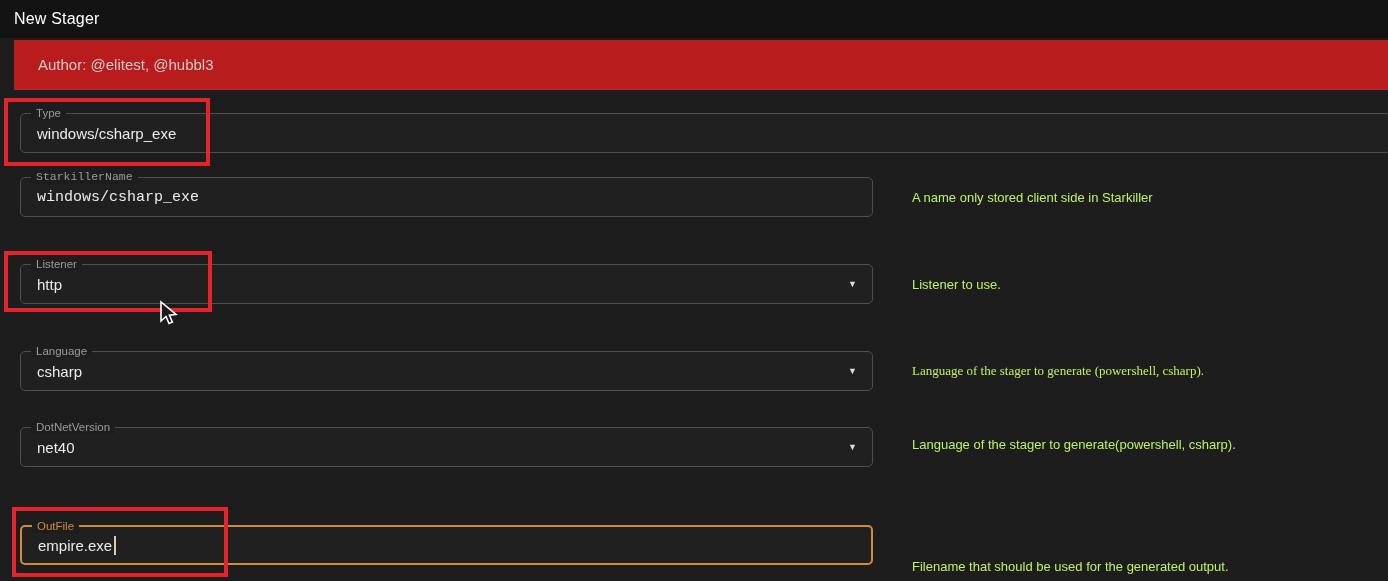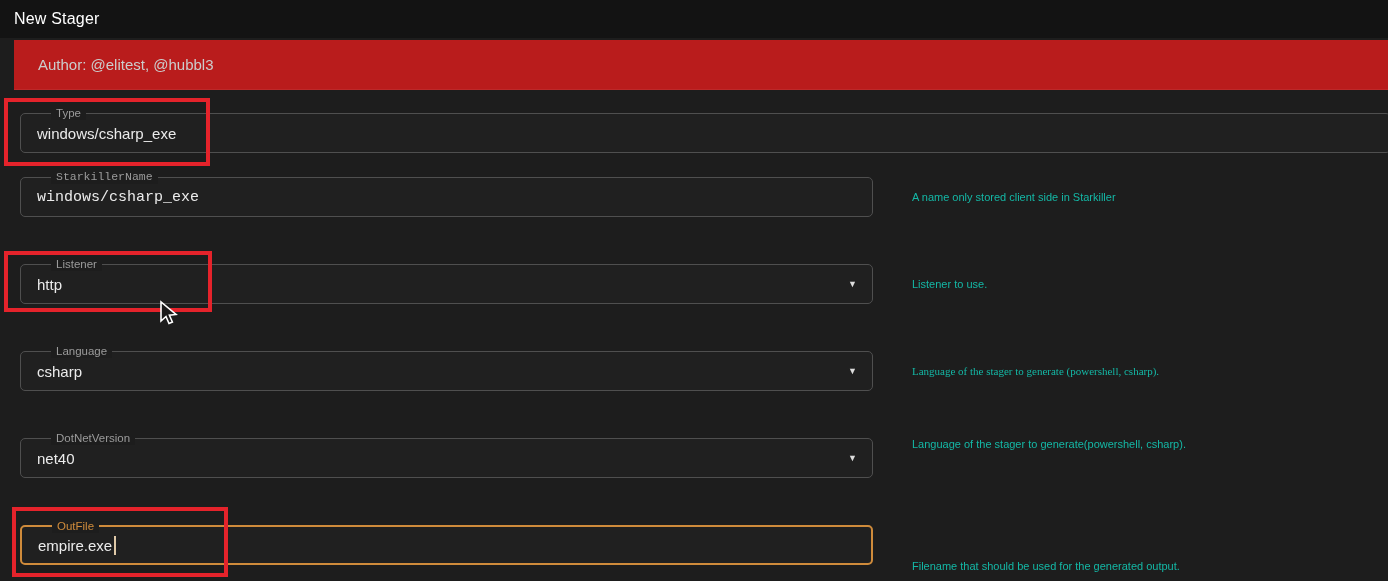--- a/index.html
+++ b/index.html
@@ -32,42 +32,42 @@
   }
   .field {
     position:absolute; left:20px; width:853px; height:40px;
     border:1px solid #4f4f4f; border-radius:5px;
     background:rgba(255,255,255,0.015);
   }
   .field.fullwidth { width:auto; right:-3px; }
   .field .field-label {
     position:absolute; top:-8px; left:10px;
     background:#1d1d1d; padding:0 5px;
-    font-size:11.5px; color:#9b9b9b; line-height:14px; white-space:nowrap;margin-left:20px;
+    font-size:11.5px; color:#9b9b9b; line-height:14px; white-space:nowrap;
   }
   .field .field-value {
     position:absolute; left:16px; top:0; height:100%;
     display:flex; align-items:center;
     font-size:15px; color:#ebebeb; white-space:nowrap;
   }
   .field .caret {
     position:absolute; right:15px; top:0; height:100%;
     display:flex; align-items:center;
     font-size:9px; color:#dddddd;
   }
   .field.focused { border:2px solid #cf8b3b; }
   .field.focused .field-label { color:#cf8b3b; }
   .text-caret {
     display:inline-block; width:2px; height:19px;
     background:#dfc9a8; margin-left:2px;
   }
   .helper {
     position:absolute; left:912px; height:40px;
     display:flex; align-items:center;
-    font-size:11px; color:#14b8a6; white-space:nowrap;text-align:right;
+    font-size:13px; color:#bef264; white-space:nowrap;text-align:right;
   }
   .annotation {
     position:absolute; border:4px solid #e5232b;
     pointer-events:none; z-index:50;
   }
   .mouse-cursor { position:absolute; z-index:60; }
 </style>
 </head>
 <body>
 
@@ -96,21 +96,21 @@
 </div>
 <div class="helper" style="top:264px;">Listener to use.</div>
 
 <div class="field" style="top:351px;">
   <span class="field-label">Language</span>
   <span class="field-value">csharp</span>
   <span class="caret">▼</span>
 </div>
 <div class="helper" style="top:351px;font-family:Liberation Serif, serif;">Language of the stager to generate (powershell, csharp).</div>
 
-<div class="field" style="top:438px;">
+<div class="field" style="top:427px;">
   <span class="field-label">DotNetVersion</span>
   <span class="field-value">net40</span>
   <span class="caret">▼</span>
 </div>
 <div class="helper" style="top:424px;">Language of the stager to generate(powershell, csharp).</div>
 
 <div class="field focused" style="top:525px;text-align:right;">
   <span class="field-label">OutFile</span>
   <span class="field-value">
       <span>empire.exe</span>

